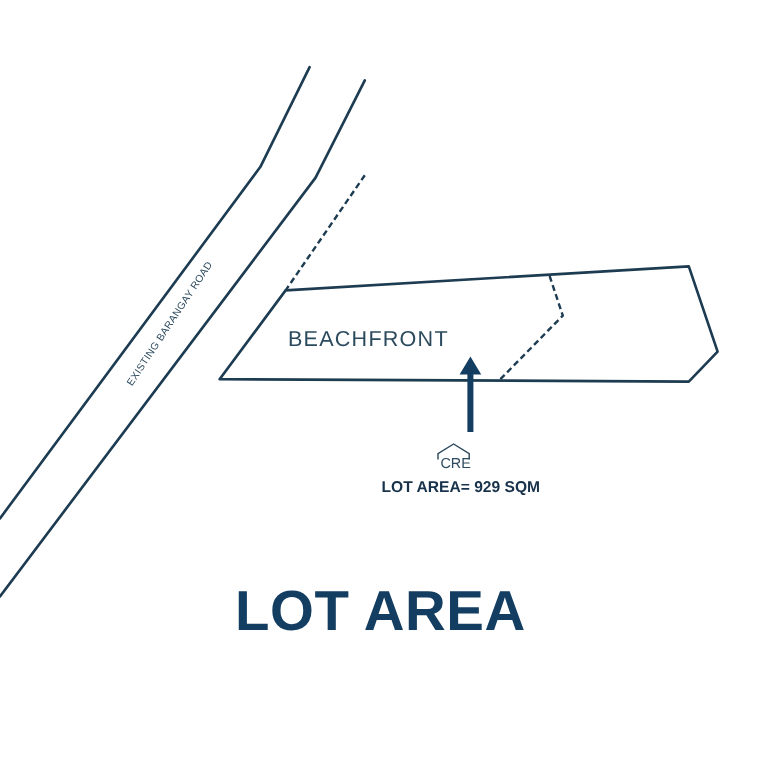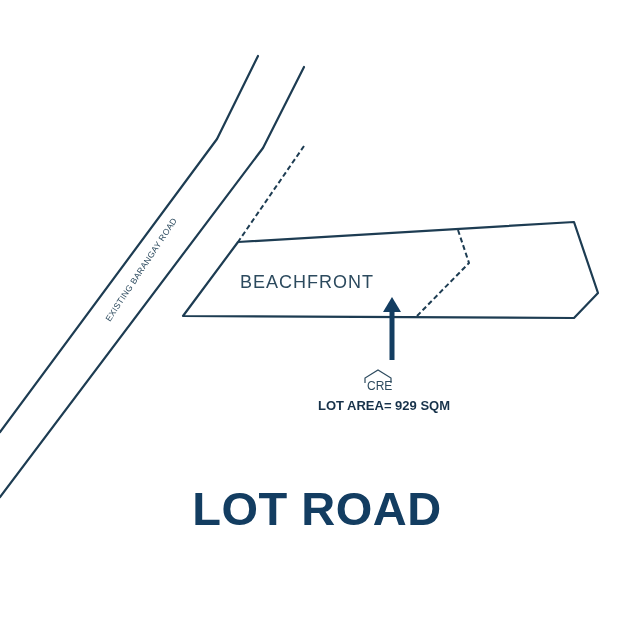--- a/index.html
+++ b/index.html
@@ -39,13 +39,13 @@
   </g>
 
   <g>
     <polyline points="365,383 365,378 378,370 391,378 391,383" fill="none" stroke="#2c4a5e" stroke-width="1.2"></polyline>
     <text class="cre-logo" x="367" y="390">CRE</text>
   </g>
 
   <text class="area-label" x="384" y="410" text-anchor="middle">LOT AREA= 929 SQM</text>
 </svg>
 
-<div class="title">LOT ROAD</div>
+<div class="title">LOT AREA</div>
 
 </body></html>

